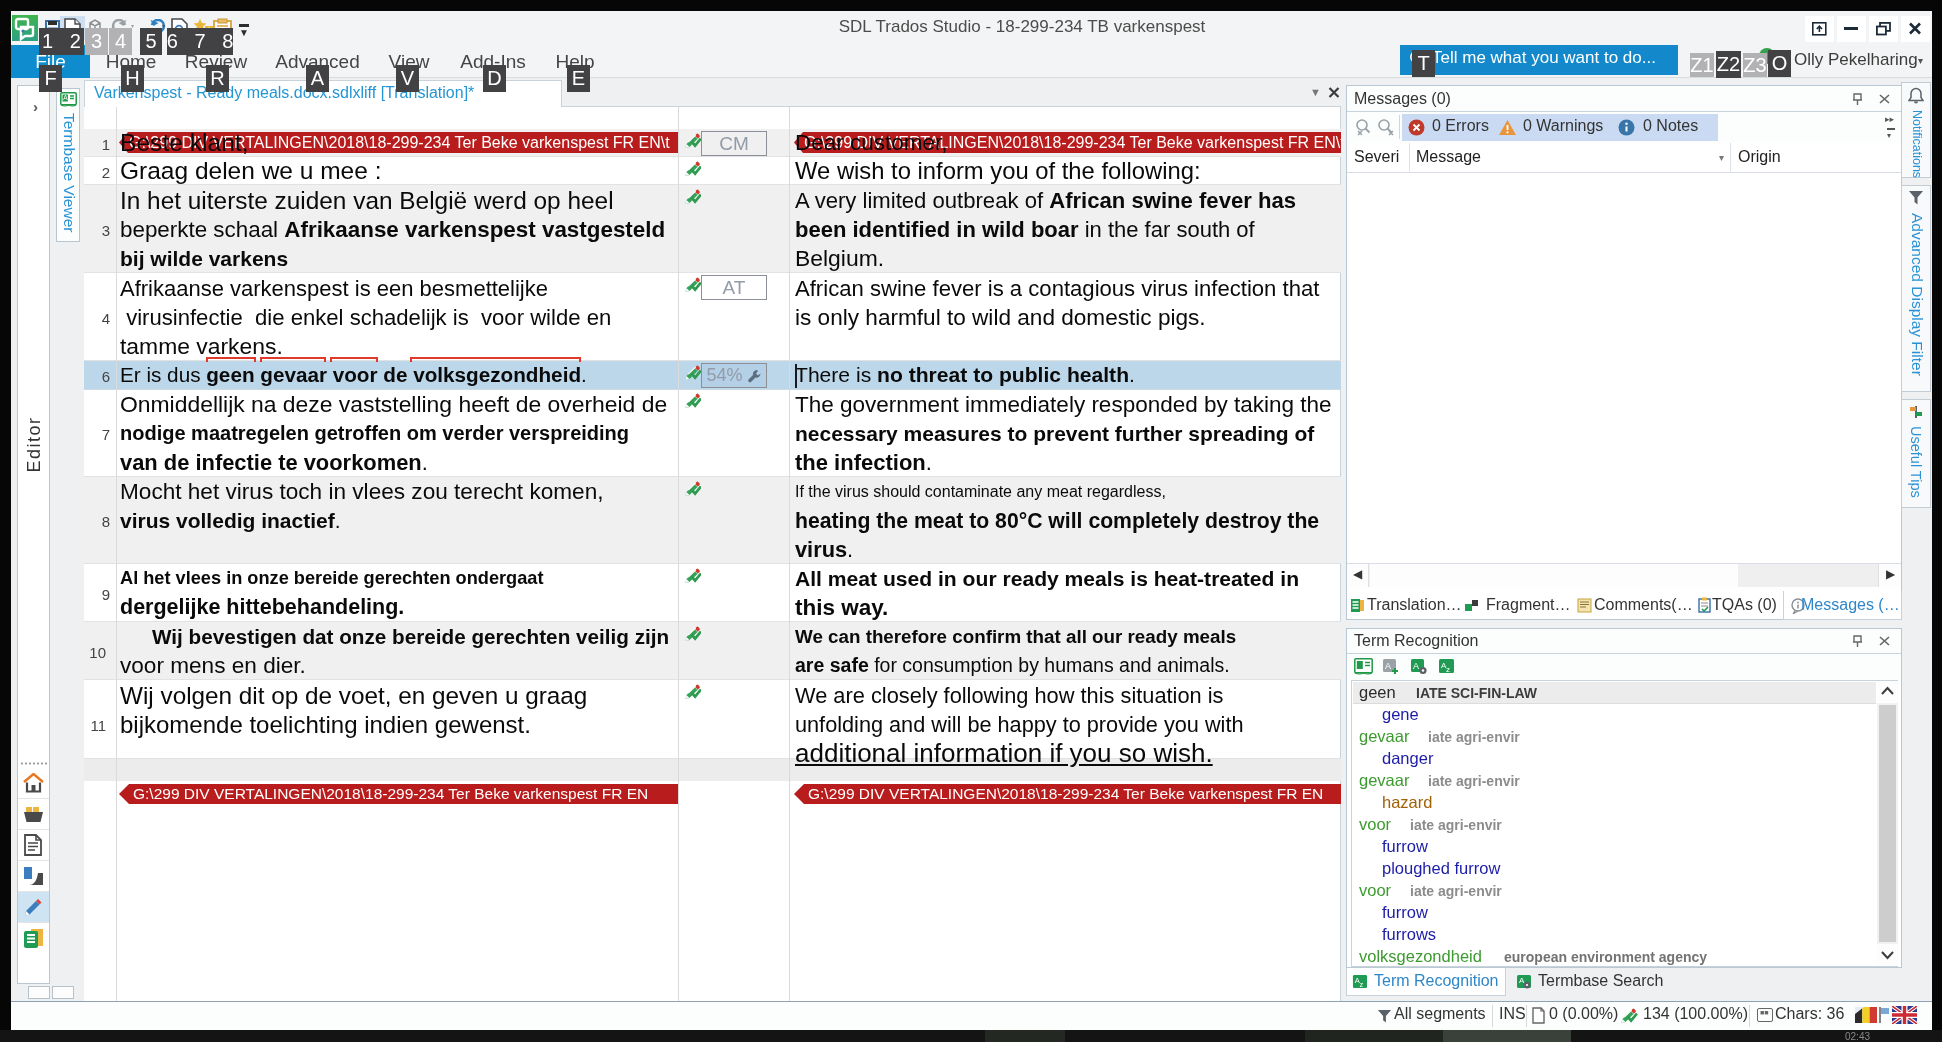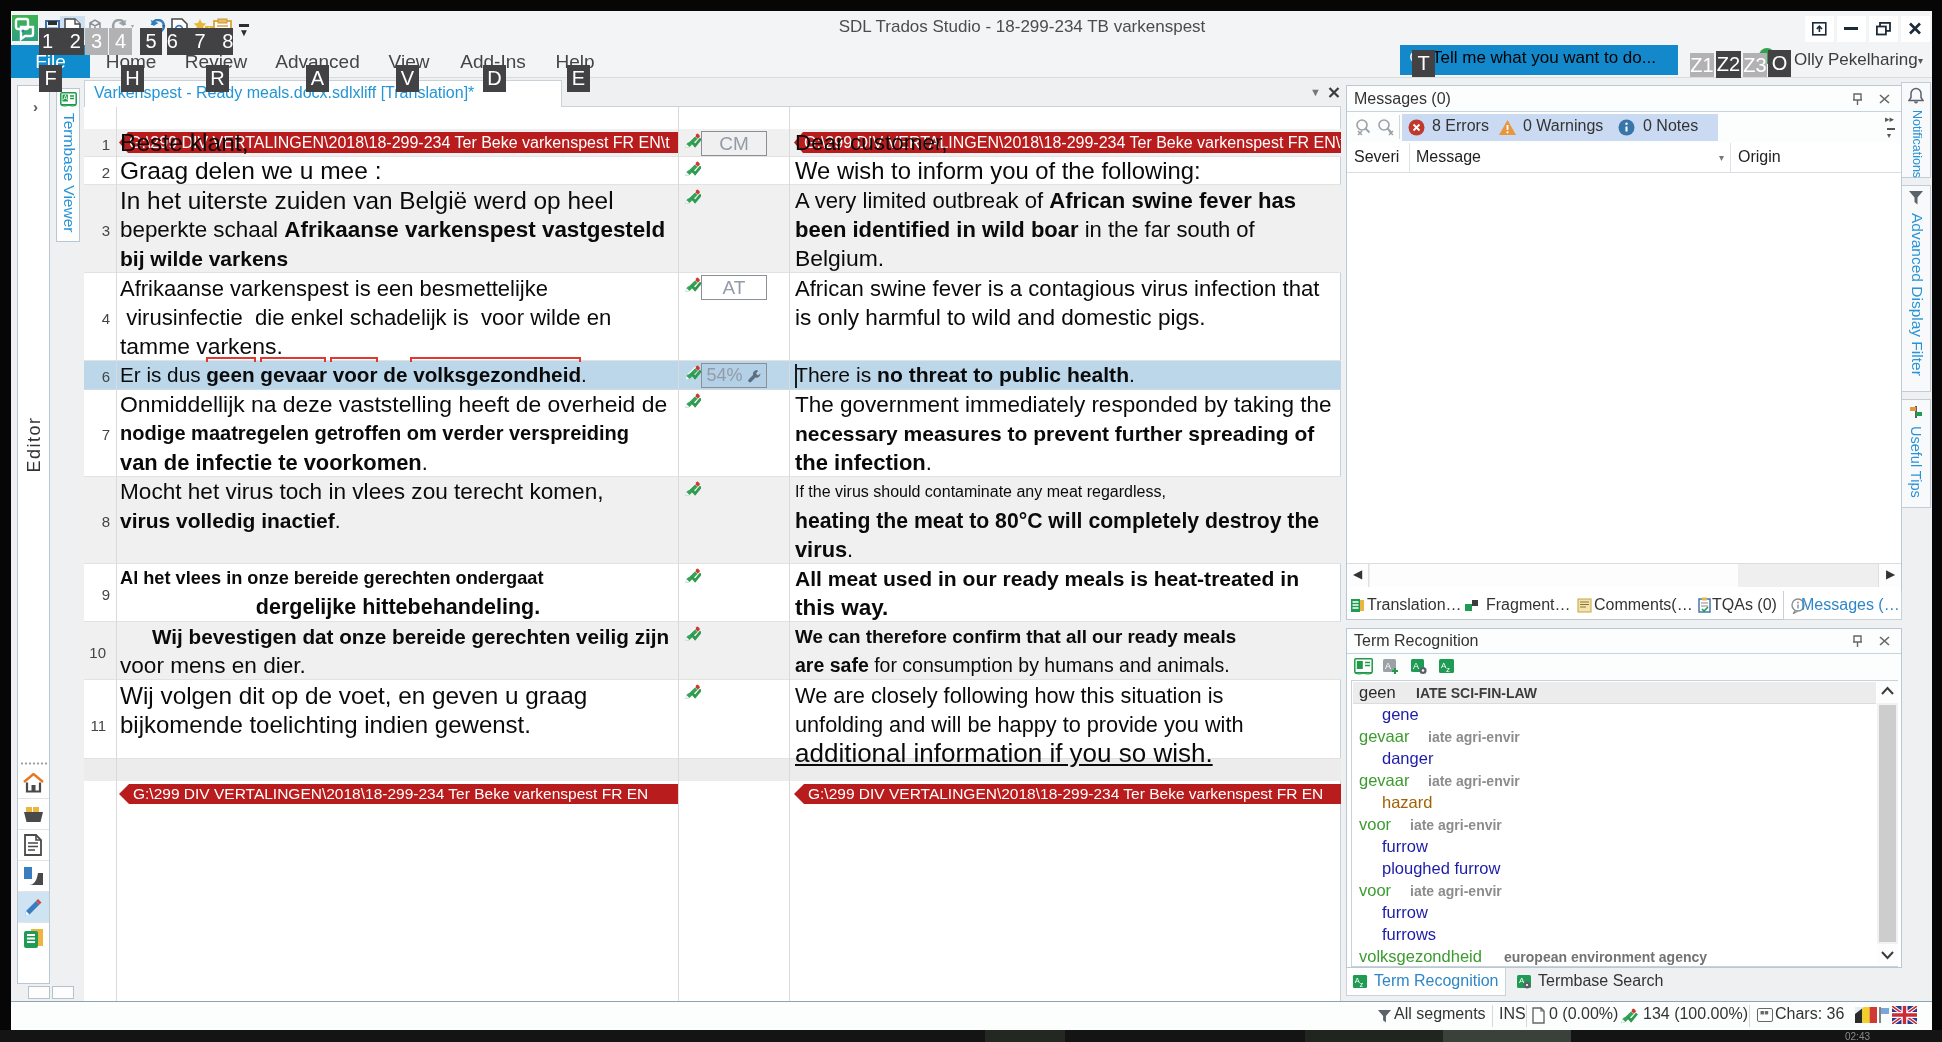--- a/index.html
+++ b/index.html
@@ -110,21 +110,21 @@
   <div class="ab" style="left:248px;top:0;width:117px;height:33px;font-size:19px;color:#454545;display:flex;align-items:center;justify-content:center;">Advanced</div>
   <div class="ab" style="left:358px;top:0;width:80px;height:33px;font-size:19px;color:#454545;display:flex;align-items:center;justify-content:center;">View</div>
   <div class="ab" style="left:434px;top:0;width:96px;height:33px;font-size:19px;color:#454545;display:flex;align-items:center;justify-content:center;">Add-Ins</div>
   <div class="ab" style="left:524px;top:0;width:80px;height:33px;font-size:19px;color:#454545;display:flex;align-items:center;justify-content:center;">Help</div>
 
   <div class="ab" style="left:1389px;top:0;width:278px;height:30px;background:#1389cb;">
     <svg class="ab" style="left:8px;top:5px;" width="16" height="20" viewBox="0 0 16 20">
           <circle cx="8" cy="7" r="5.2" fill="none" stroke="#fff" stroke-width="1.5"></circle>
           <path d="M6 12 v3 h4 v-3 M6 16.5 h4" stroke="#fff" stroke-width="1.4" fill="none"></path>
         </svg>
-    <div class="ab" style="left:32px;top:3px;font-size:17px;color:#000000;">Tell me what you want to do...</div>
+    <div class="ab" style="left:32px;top:3px;font-size:17px;color:#ffffff;">Tell me what you want to do...</div>
   </div>
 
   <div class="ab" style="left:1748px;top:3px;width:16px;height:16px;border-radius:8px;background:#35a14e;"></div>
   <div class="ab" style="left:1783px;top:5px;font-size:17px;color:#3c3c3c;">Olly Pekelharing</div>
   <div class="ab" style="left:1907px;top:10px;font-size:10px;color:#555;">▾</div>
 </div>
 
 <div class="ab" style="left:17px;top:85px;width:33px;height:899px;background:#fff;border:1px solid #bac7d2;">
   <div class="ab" style="left:15px;top:12px;font-size:15px;color:#5a5a5a;font-weight:bold;">›</div>
   <div class="ab" style="left:4px;top:278px;width:24px;height:160px;display:flex;align-items:center;justify-content:center;">
@@ -254,21 +254,21 @@
         <div style="height:29px;font-size:22.9px;">Onmiddellijk na deze vaststelling heeft de overheid de</div>
         <div style="height:29px;font-size:20px;"><b>nodige maatregelen getroffen om verder verspreiding</b></div>
         <div style="height:29px;font-size:21.9px;"><b>van de infectie te voorkomen</b>.</div>
       </div>
 <div class="cell" style="left:120px;top:477px;width:556px;height:87px;">
         <div style="height:29px;font-size:22.6px;">Mocht het virus toch in vlees zou terecht komen,</div>
         <div style="height:29px;font-size:21px;"><b>virus volledig inactief</b>.</div>
       </div>
 <div class="cell" style="left:120px;top:564px;width:556px;height:58px;">
         <div style="height:29px;font-size:18.2px;"><b>Al het vlees in onze bereide gerechten ondergaat</b></div>
-        <div style="height:29px;font-size:21.5px;text-align:center;"><b>dergelijke hittebehandeling.</b></div>
+        <div style="height:29px;font-size:21.5px;"><b>dergelijke hittebehandeling.</b></div>
       </div>
 <div class="cell" style="left:120px;top:622px;width:556px;height:58px;">
         <div style="height:29px;font-size:20.7px;margin-left:32px;"><b>Wij bevestigen dat onze bereide gerechten veilig zijn</b></div>
         <div style="height:29px;font-size:22.6px;">voor mens en dier.</div>
       </div>
 <div class="cell" style="left:120px;top:680px;width:556px;height:88px;padding-top:1px;">
         <div style="height:29px;font-size:24.3px;">Wij volgen dit op de voet, en geven u graag</div>
         <div style="height:29px;font-size:24px;">bijkomende toelichting indien gewenst.</div>
       </div>
 
@@ -416,21 +416,21 @@
           <circle cx="8" cy="7" r="5" fill="none" stroke="#9aa2a8" stroke-width="1.6"></circle>
           <path d="M11.5 10.5 l4 4" stroke="#9aa2a8" stroke-width="1.8"></path>
           <path d="M13 13 l4 4 M17 13 l-4 4" stroke="#9aa2a8" stroke-width="1.5"></path>
         </svg>
     <div class="ab" style="left:52px;top:3px;width:1px;height:24px;background:#d5d5d5;"></div>
     <div class="ab" style="left:55px;top:2px;width:316px;height:27px;background:#c9daf2;"></div>
     <svg class="ab" style="left:61px;top:7px;" width="17" height="17" viewBox="0 0 17 17">
           <circle cx="8.5" cy="8.5" r="8" fill="#c0392b"></circle>
           <path d="M5.5 5.5 l6 6 M11.5 5.5 l-6 6" stroke="#fff" stroke-width="1.8"></path>
         </svg>
-    <div class="ab" style="left:85px;top:5px;font-size:16px;color:#333;">8 Errors</div>
+    <div class="ab" style="left:85px;top:5px;font-size:16px;color:#333;">0 Errors</div>
     <svg class="ab" style="left:151px;top:7px;" width="19" height="17" viewBox="0 0 19 17">
           <path d="M9.5 1 L18 16 H1 z" fill="#e8953c"></path>
           <path d="M9.5 6 v5" stroke="#fff" stroke-width="1.8"></path>
           <circle cx="9.5" cy="13.3" r="1.1" fill="#fff"></circle>
         </svg>
     <div class="ab" style="left:176px;top:5px;font-size:16px;color:#333;">0 Warnings</div>
     <svg class="ab" style="left:271px;top:7px;" width="17" height="17" viewBox="0 0 17 17">
           <circle cx="8.5" cy="8.5" r="8" fill="#3875a8"></circle>
           <circle cx="8.5" cy="4.8" r="1.2" fill="#fff"></circle>
           <path d="M8.5 7.5 v5" stroke="#fff" stroke-width="2"></path>

